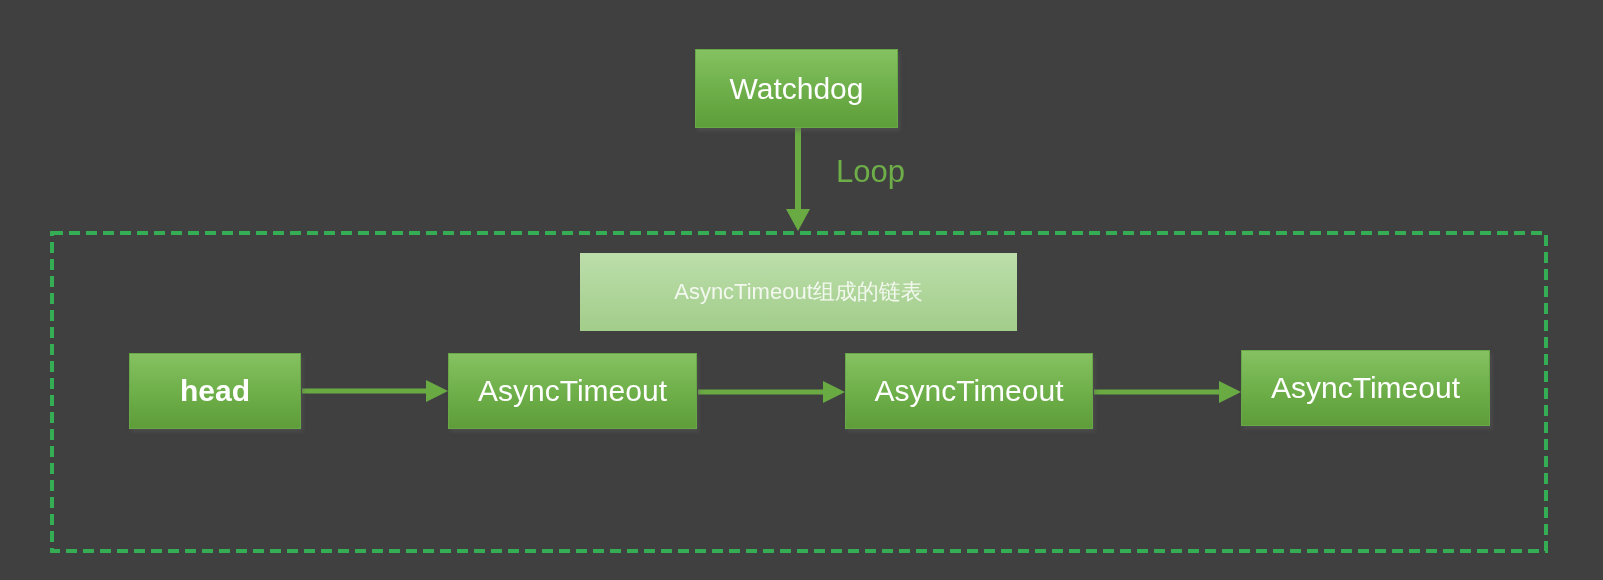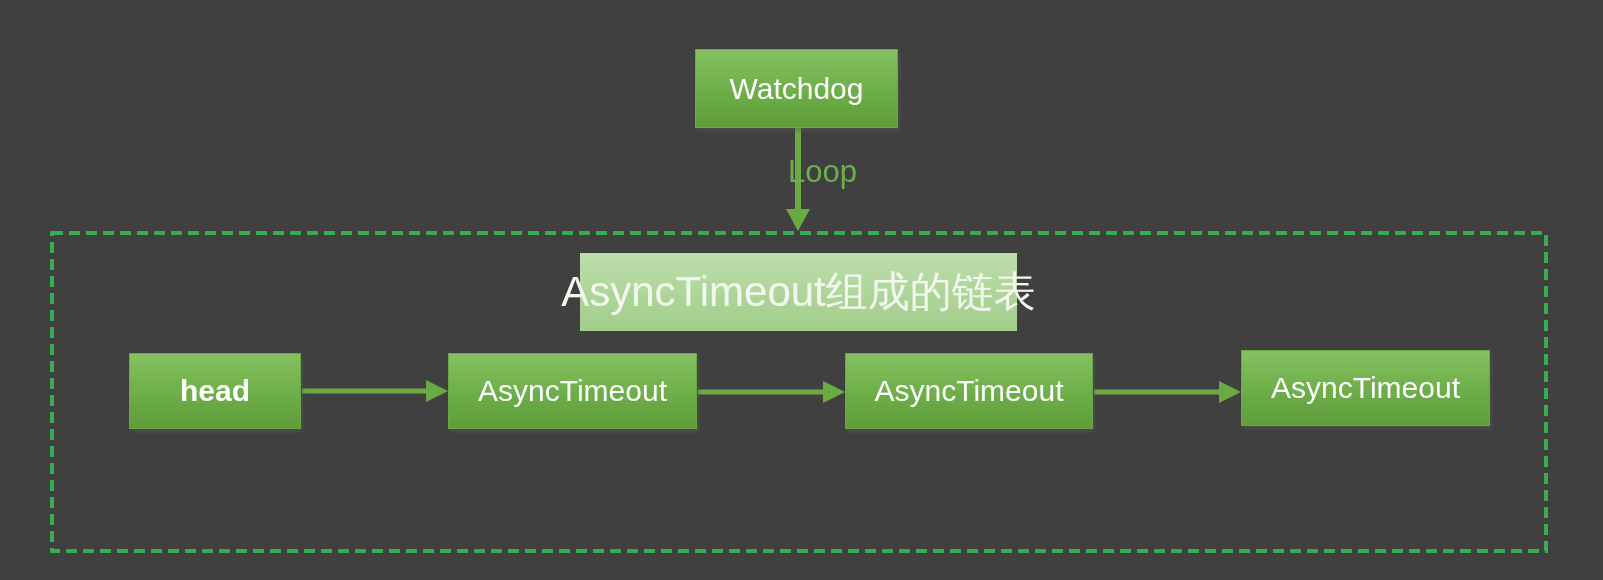--- a/index.html
+++ b/index.html
@@ -44,26 +44,26 @@
     position: absolute;
     left: 580px;
     top: 253px;
     width: 437px;
     height: 78px;
     display: flex;
     align-items: center;
     justify-content: center;
     background: linear-gradient(180deg, #bcdeab 0%, #a2cd8a 100%);
     color: #f3f8ef;
-    font-size: 42px;
+    font-size: 22px;
     white-space: nowrap;
   }
   .loop-label {
     position: absolute;
-    left: 788px;
+    left: 836px;
     top: 155px;
     color: #6eae48;
     font-size: 31px;
     line-height: 1.1;
   }
 </style>
 </head>
 <body>
 
 <div class="canvas">

